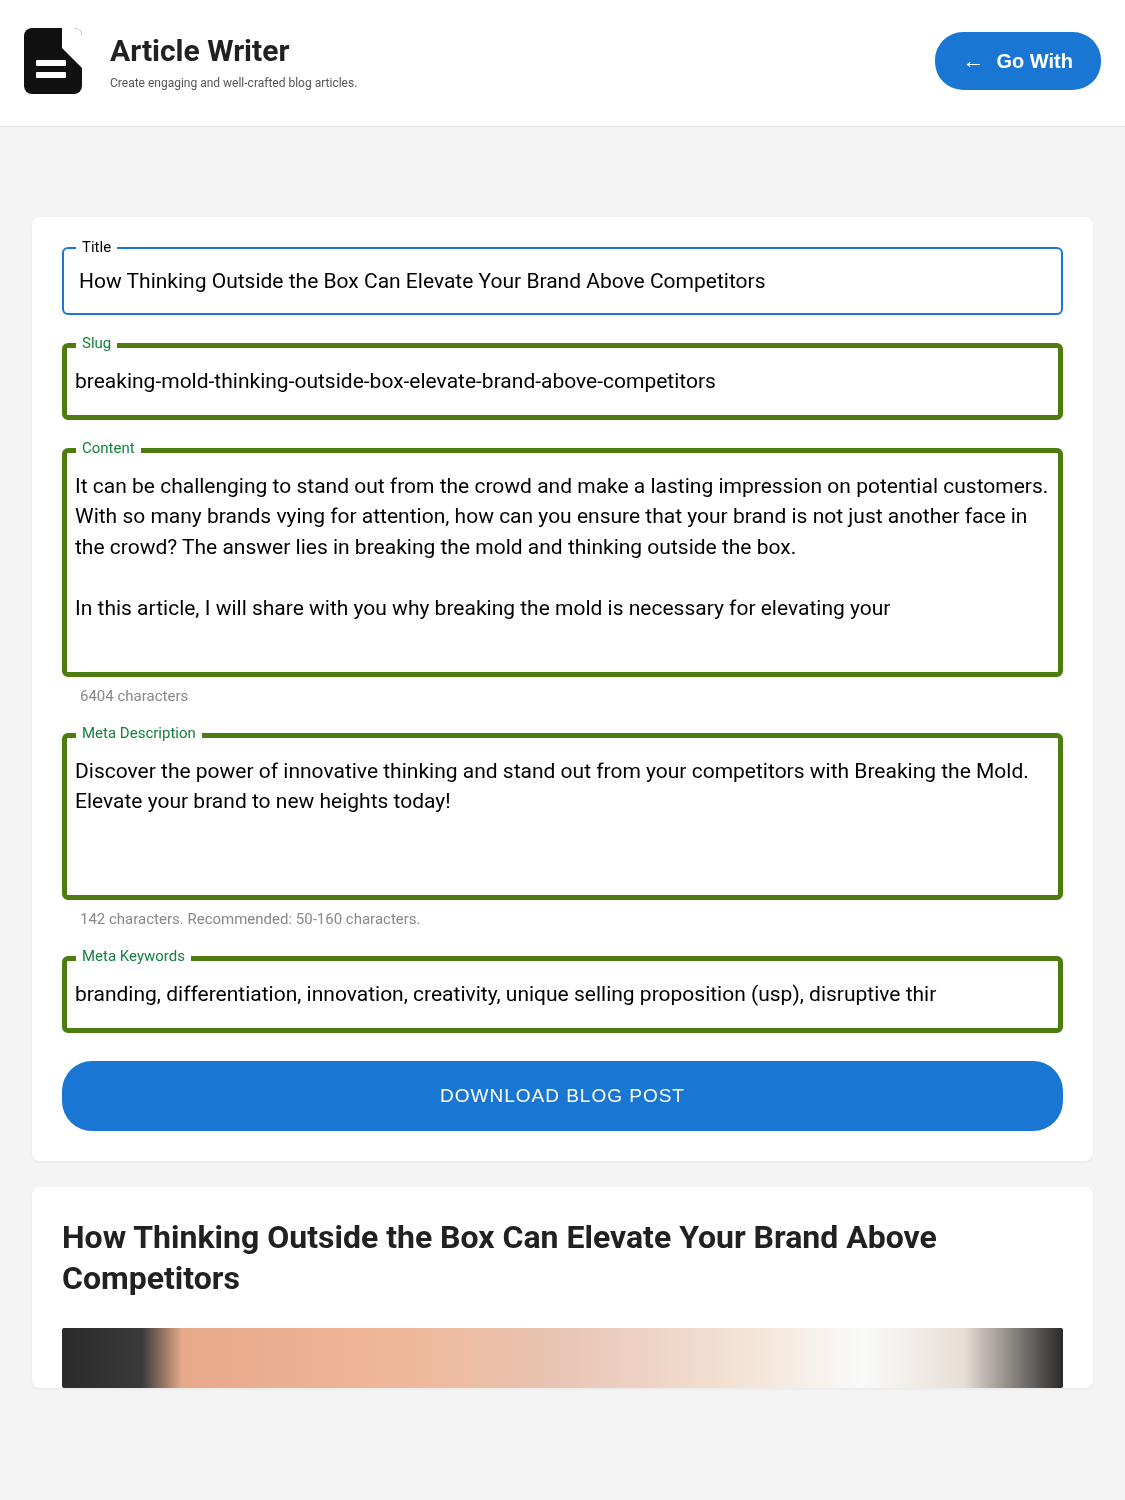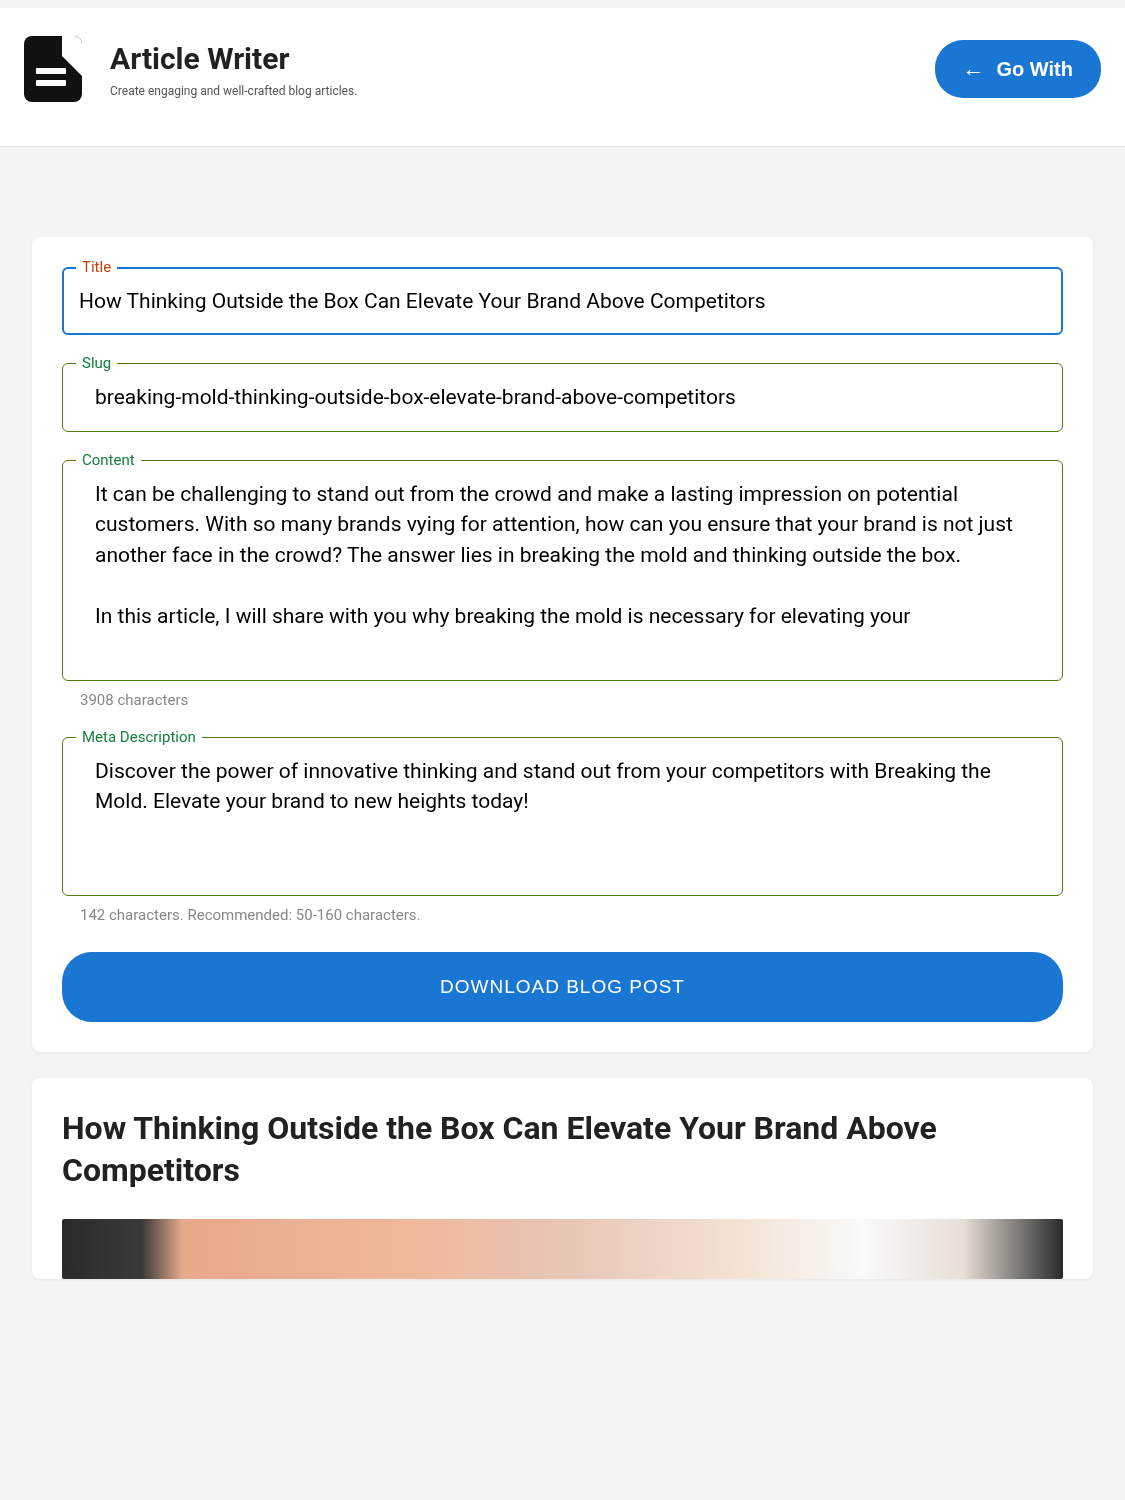--- a/index.html
+++ b/index.html
@@ -1,34 +1,34 @@
 <!DOCTYPE html>
 <html><head>
 <meta charset="utf-8">
 <style>
 * { box-sizing: border-box; margin: 0; padding: 0; }
 body { font-family: -apple-system, BlinkMacSystemFont, "Segoe UI", Roboto, Helvetica, Arial, sans-serif; background: #f4f4f4; color: #212121; width: 1125px; }
-.header { background: #fff; border-bottom: 1px solid #e5e5e5; padding: 28px 24px 44px 24px; display: flex; align-items: center; margin-top: 8px; }
+.header { background: #fff; border-bottom: 1px solid #e5e5e5; padding: 28px 24px 32px 24px; display: flex; align-items: center; }
 .header-icon { width: 58px; height: 66px; background: #111; border-radius: 8px; position: relative; margin-right: 28px; flex-shrink: 0; }
 .header-icon::before { content: ""; position: absolute; top: 0; right: 0; width: 20px; height: 20px; border-bottom: 20px solid #111; border-right: 20px solid #fff; border-top-right-radius: 8px; }
 .header-icon .line { position: absolute; left: 12px; height: 6px; background: #fff; border-radius: 1px; }
 .header-icon .l1 { top: 32px; width: 30px; }
 .header-icon .l2 { top: 44px; width: 30px; }
 .header-text { flex: 1; }
 .header-title { font-size: 30px; font-weight: 700; margin-bottom: 8px; }
 .header-sub { font-size: 12px; color: #555; }
 .go-back { background: #1976d2; color: #fff; border: none; border-radius: 28px; padding: 16px 28px; font-size: 20px; font-weight: 700; display: flex; align-items: center; gap: 12px; cursor: pointer; }
 .go-back .arrow { font-size: 22px; }
 .page-body { padding: 90px 32px 0 32px; }
 .card { background: #fff; border-radius: 8px; padding: 30px 30px 30px 30px; box-shadow: 0 1px 3px rgba(0,0,0,0.06); margin-bottom: 26px; }
 .field { position: relative; margin-bottom: 28px; }
 .field.no-mb { margin-bottom: 0; }
 .field-label { position: absolute; top: -9px; left: 14px; background: #fff; padding: 0 6px; font-size: 15px; color: #15803d; z-index: 2; }
-.field.focused .field-label { color: #c2410c; }
-.field-box { border: 1px solid #4d7c0f; border-radius: 6px; padding: 18px 32px; width: 100%; font-size: 21px; font-family: inherit; line-height: 1.45; resize: none; outline: none; }
+.field.focused .field-label { color: #000000; }
+.field-box { border: 5px solid #4d7c0f; border-radius: 6px; padding: 18px 8px; width: 100%; font-size: 21px; font-family: inherit; line-height: 1.45; resize: none; outline: none; }
 .field.focused .field-box { border: 2px solid #1976d2; padding: 17px 15px; }
 textarea.field-box { display: block; }
 .helper { font-size: 15px; color: #888; margin-top: 10px; padding-left: 18px; margin-bottom: 28px; }
 .download-btn { width: 100%; background: #1976d2; color: #fff; border: none; border-radius: 30px; padding: 24px 0; font-size: 19px; font-weight: 500; letter-spacing: 1px; cursor: pointer; }
 .preview-title { font-size: 32px; font-weight: 700; margin-bottom: 28px; line-height: 1.3; }
 .preview-img { width: 100%; height: 60px; background: linear-gradient(90deg, #2a2a2a 0%, #3a3a3a 8%, #e6a98a 12%, #f0b89a 35%, #e8c5b5 50%, #f5e6da 70%, #fafafa 80%, #e8dfd6 90%, #2a2a2a 100%); border-radius: 2px; }
 </style>
 </head>
 <body>
 
@@ -60,28 +60,32 @@
       <span class="field-label">Slug</span>
       <input type="text" class="field-box" value="breaking-mold-thinking-outside-box-elevate-brand-above-competitors" style="">
     </div>
 
     <div class="field no-mb">
       <span class="field-label">Content</span>
       <textarea class="field-box" rows="6" style="">It can be challenging to stand out from the crowd and make a lasting impression on potential customers. With so many brands vying for attention, how can you ensure that your brand is not just another face in the crowd? The answer lies in breaking the mold and thinking outside the box.
 
 In this article, I will share with you why breaking the mold is necessary for elevating your</textarea>
     </div>
-    <div class="helper">3908 characters</div>
+    <div class="helper">6404 characters</div>
 
     <div class="field no-mb">
       <span class="field-label">Meta Description</span>
       <textarea class="field-box" rows="4" style="">Discover the power of innovative thinking and stand out from your competitors with Breaking the Mold. Elevate your brand to new heights today!</textarea>
     </div>
     <div class="helper">142 characters. Recommended: 50-160 characters.</div>
 
+    <div class="field">
+      <span class="field-label">Meta Keywords</span>
+      <input type="text" class="field-box" value="branding, differentiation, innovation, creativity, unique selling proposition (usp), disruptive thir" style="">
+    </div>
 
     <button class="download-btn">DOWNLOAD BLOG POST</button>
 
   </div>
 
   <div class="card" style="padding-bottom:0;">
     <h1 class="preview-title">How Thinking Outside the Box Can Elevate Your Brand Above Competitors</h1>
     <div class="preview-img"></div>
   </div>
 

